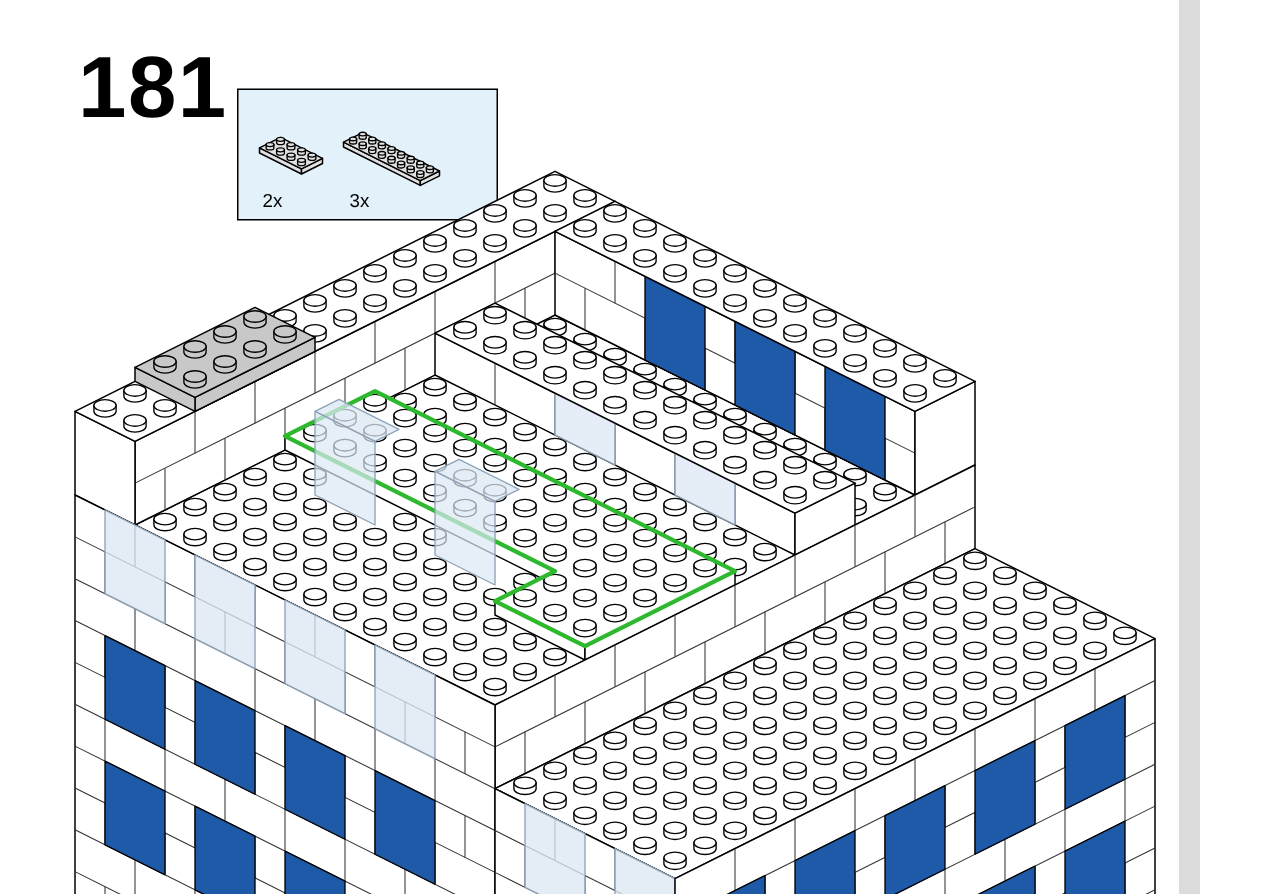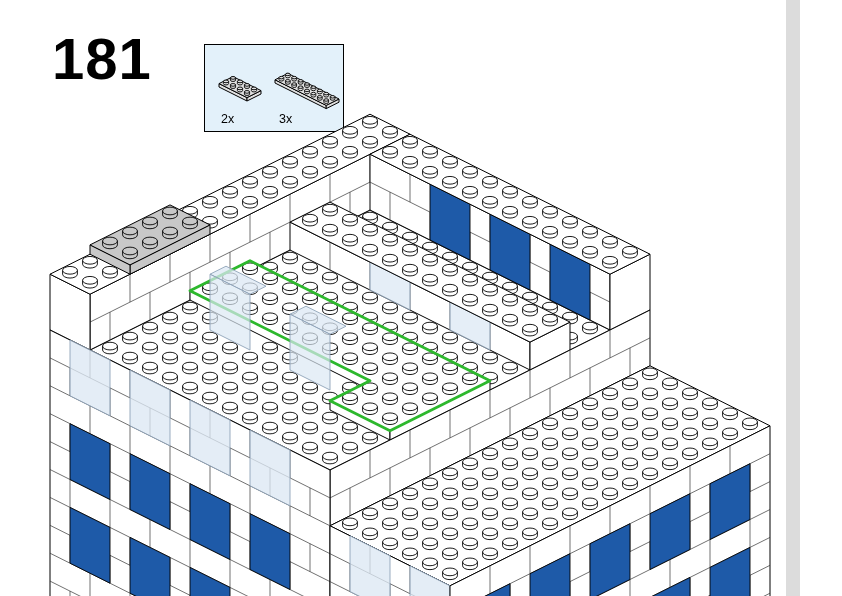--- a/index.html
+++ b/index.html
@@ -1,21 +1,21 @@
 <!DOCTYPE html>
 <html><head>
 <meta charset="utf-8">
 <style>
   html,body{margin:0;padding:0;background:#ffffff;}
   .page{position:relative;width:842px;height:596px;background:#ffffff;overflow:hidden;
         font-family:"Liberation Sans",sans-serif;border-radius:17px;}
   .step-number{position:absolute;left:52px;top:30px;font-size:58px;font-weight:bold;
         color:#000;letter-spacing:1px;line-height:1;}
-  .callout{position:absolute;left:158px;top:44px;width:140px;height:88px;
-        border:1.6px solid #000;box-sizing:border-box;margin-left:46px;}
+  .callout{position:absolute;left:158px;top:59px;width:174px;height:88px;
+        border:1.6px solid #000;box-sizing:border-box;}
   .callout svg{display:block;}
   #model{position:absolute;left:0;top:0;}
   .page-edge{position:absolute;left:786px;top:0;width:14px;height:596px;}
   .count-label{font-family:"Liberation Sans",sans-serif;font-size:12.5px;fill:#000;}
 </style>
 </head>
 <body>
 
 <div class="page">
 

